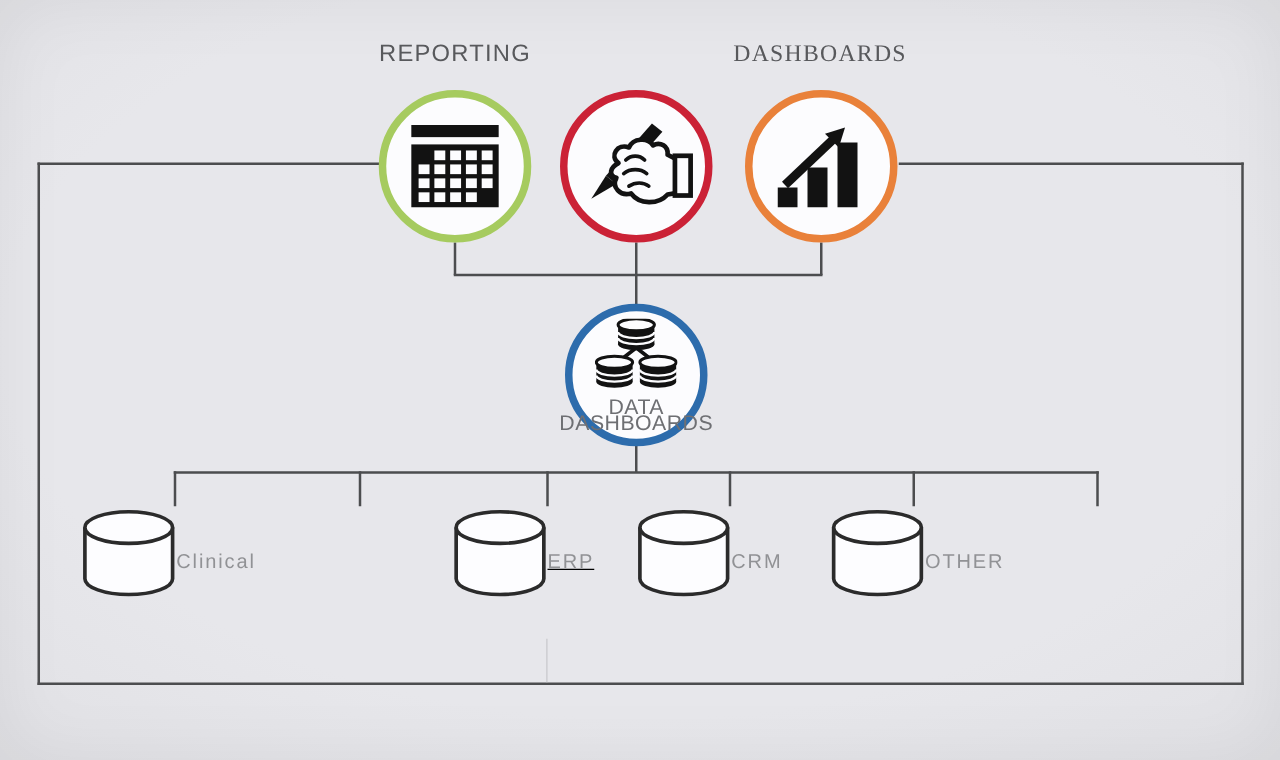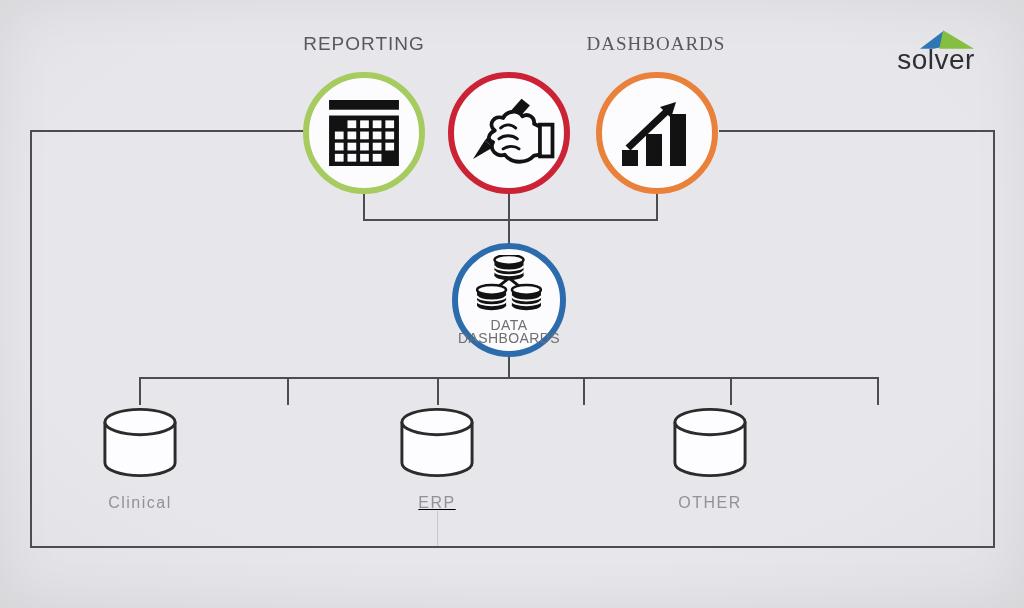--- a/index.html
+++ b/index.html
@@ -15,22 +15,22 @@
     position:absolute;border-radius:50%;background:#fcfcfe;
     display:flex;align-items:center;justify-content:center;
     box-sizing:border-box;
   }
   .node-top{width:122px;height:122px;border:6px solid #999;}
   .node-dw{width:114px;height:114px;border:6px solid #2d6cac;flex-direction:column;}
   .top-label{
     position:absolute;top:33px;width:200px;text-align:center;
     font-size:19px;letter-spacing:1px;color:#58595c;
   }
-  .dw-text{margin-top:4px;text-align:center;font-size:14px;line-height:13px;color:#6e6f73;letter-spacing:.4px;}
-  .source{position:absolute;top:406px;width:150px;display:flex;flex-direction:column;align-items:center;}
+  .dw-text{margin-top:4px;text-align:center;font-size:17px;line-height:13px;color:#6e6f73;letter-spacing:.4px;}
+  .source{position:absolute;top:406px;width:150px;display:flex;flex-direction:row;align-items:center;}
   .source-label{margin-top:15px;font-size:16px;letter-spacing:1.5px;color:#919295;}
   .logo{position:absolute;left:884px;top:30px;width:104px;display:flex;flex-direction:column;align-items:center;}
   .logo svg{margin-left:22px;margin-bottom:-5px;}
   .logo-text{font-size:28px;color:#2e2f33;letter-spacing:.5px;line-height:30px;}
   svg{display:block;}
 </style>
 </head>
 <body>
 
 <div class="stage">
@@ -149,31 +149,31 @@
 
 
   <div class="source" style="left:362px;text-decoration:underline;">
     <svg width="76" height="73" viewBox="0 0 78 74">
       <path d="M3,16 L3,58 A36,13 0 0 0 75,58 L75,16" fill="#fdfdff" stroke="#2b2b2b" stroke-width="3"></path>
       <ellipse cx="39" cy="16" rx="36" ry="13" fill="#fdfdff" stroke="#2b2b2b" stroke-width="3"></ellipse>
     </svg>
     <div class="source-label">ERP</div>
   </div>
 
+  <div class="source" style="left:509px;">
+    <svg width="76" height="73" viewBox="0 0 78 74">
+      <path d="M3,16 L3,58 A36,13 0 0 0 75,58 L75,16" fill="#fdfdff" stroke="#2b2b2b" stroke-width="3"></path>
+      <ellipse cx="39" cy="16" rx="36" ry="13" fill="#fdfdff" stroke="#2b2b2b" stroke-width="3"></ellipse>
+    </svg>
+    <div class="source-label">CRM</div>
+  </div>
 
-  <div class="source" style="left:635px;">
+  <div class="source" style="left:664px;">
     <svg width="76" height="73" viewBox="0 0 78 74">
       <path d="M3,16 L3,58 A36,13 0 0 0 75,58 L75,16" fill="#fdfdff" stroke="#2b2b2b" stroke-width="3"></path>
       <ellipse cx="39" cy="16" rx="36" ry="13" fill="#fdfdff" stroke="#2b2b2b" stroke-width="3"></ellipse>
     </svg>
     <div class="source-label">OTHER</div>
   </div>
 
 
-  <div class="logo">
-    <svg width="54" height="20" viewBox="0 0 56 20">
-      <polygon points="0,19 24,1 36,15 14,19" style="fill: rgb(46, 118, 181);"></polygon>
-      <polygon points="24,0 56,19 20,19" style="fill: rgb(133, 191, 65);"></polygon>
-    </svg>
-    <div class="logo-text">solver</div>
-  </div>
 
 </div>
 
 </body></html>

